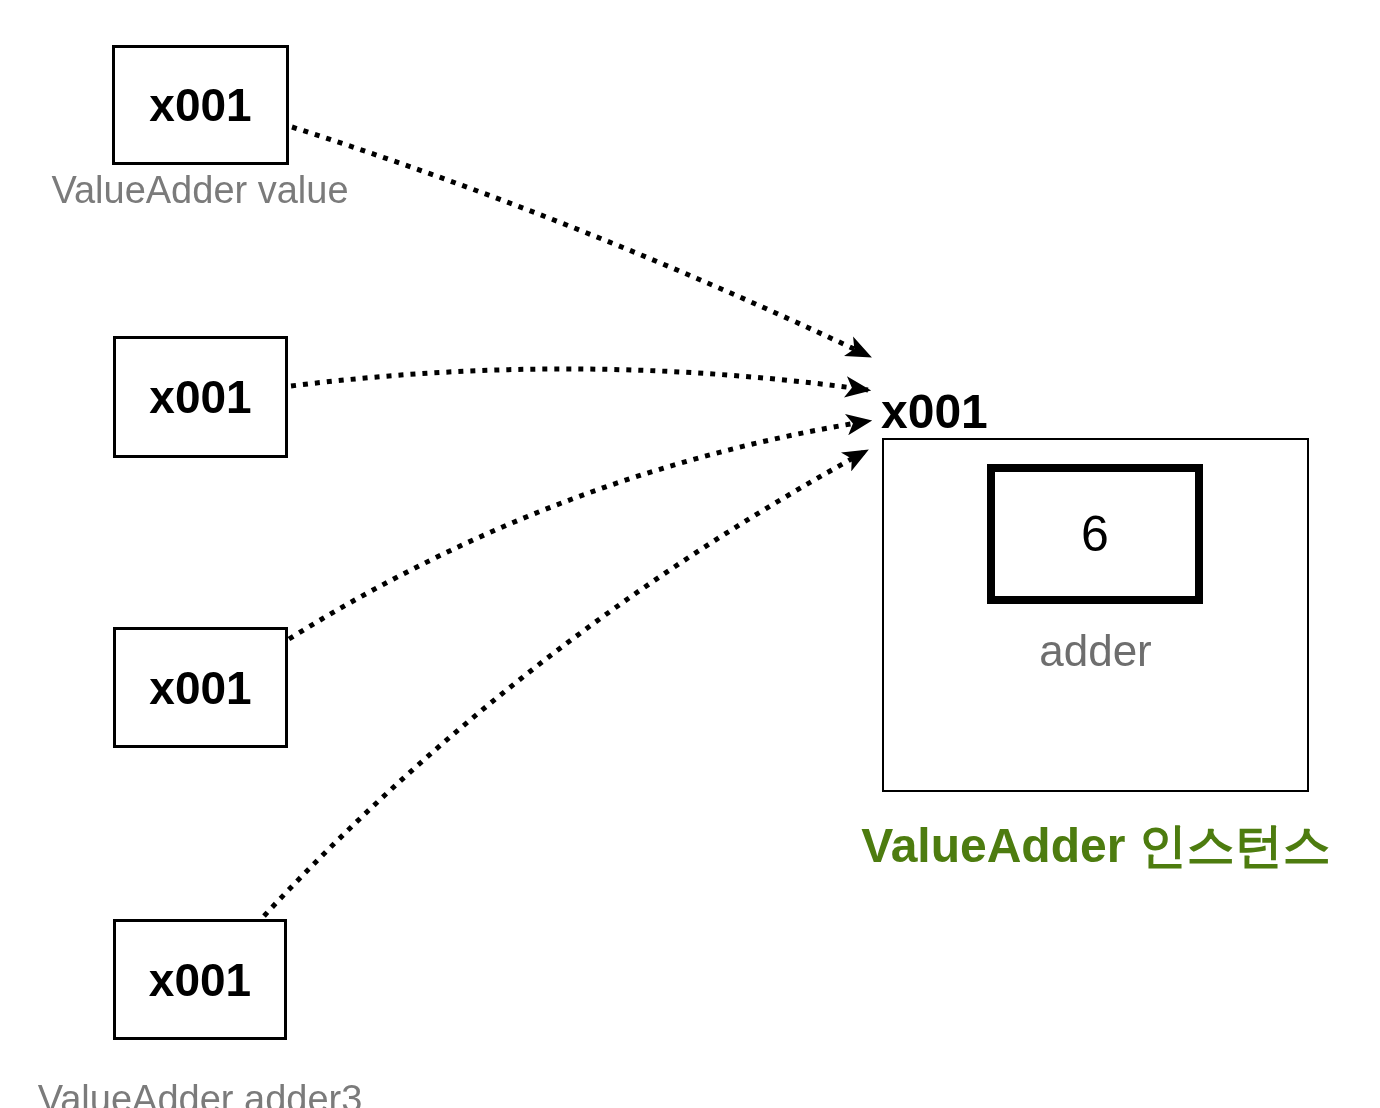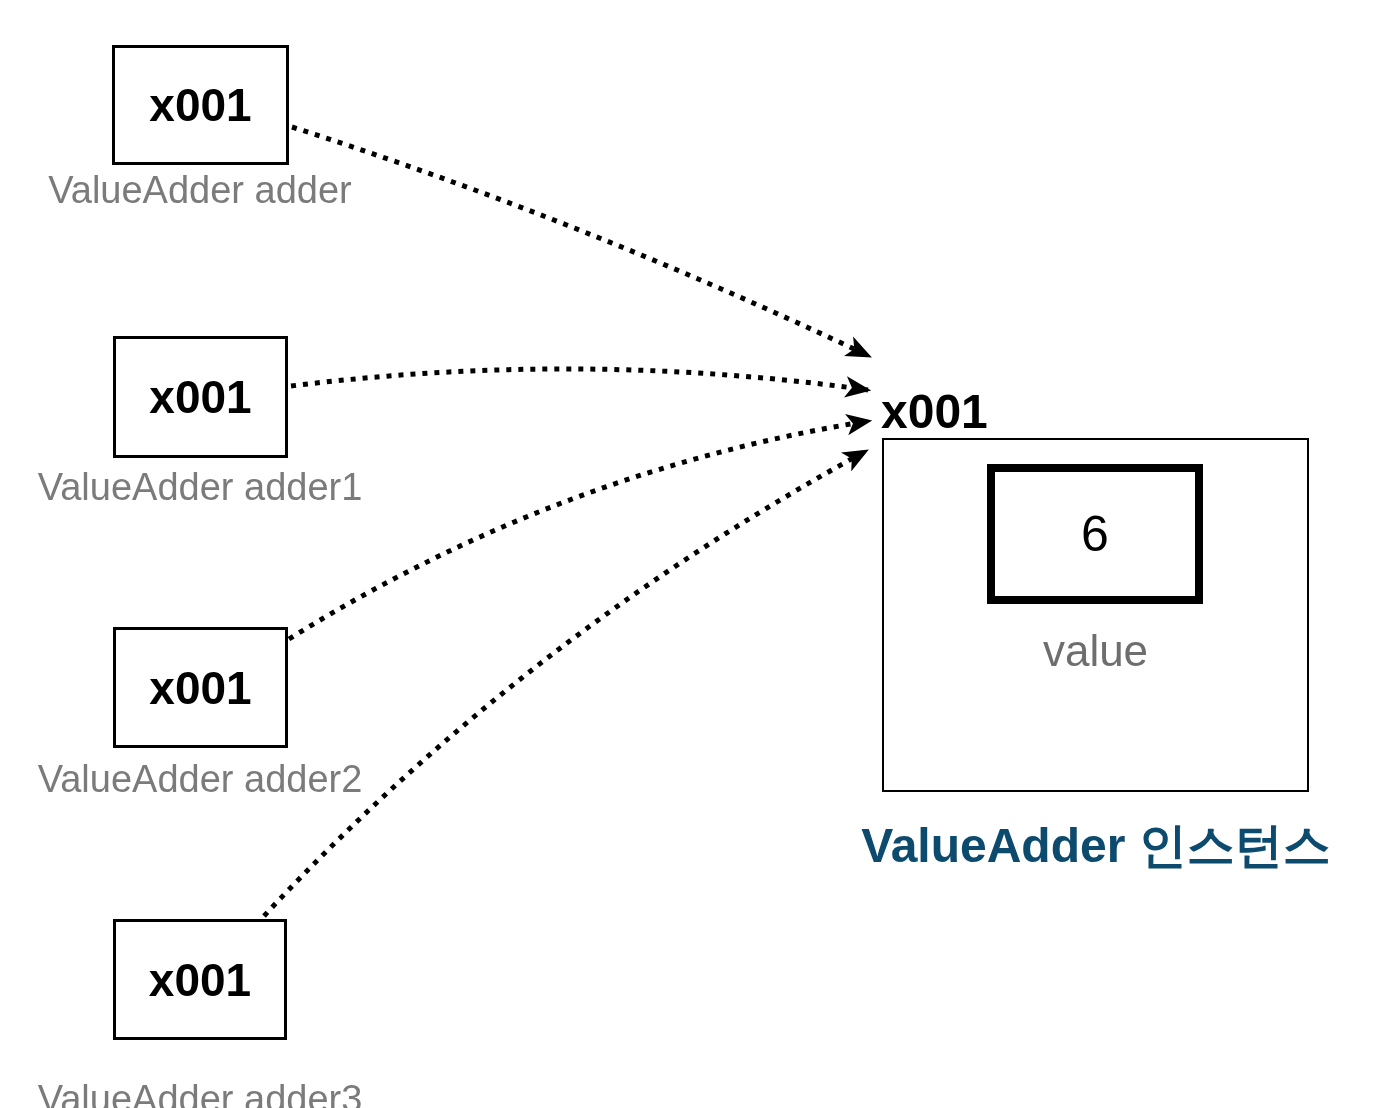--- a/index.html
+++ b/index.html
@@ -54,21 +54,21 @@
     position: absolute; left: 882px; width: 427px;
     text-align: center; white-space: nowrap;
     font-size: 44px; color: #6e6e6e; line-height: 1.1;
   }
   .member-value { top: 627px; }
   .member-method { top: 708px; }
 
   .instance-caption {
     position: absolute; left: 846px; top: 820px; width: 500px;
     text-align: center; white-space: nowrap;
-    font-size: 48px; font-weight: bold; color: #0c4a6e; line-height: 1.1;
+    font-size: 48px; font-weight: bold; color: #4d7c0f; line-height: 1.1;
   }
 </style>
 </head>
 <body>
 
 <div class="canvas">
 
   <svg class="arrow-layer" width="1380" height="1108" viewBox="0 0 1380 1108" xmlns="http://www.w3.org/2000/svg">
     <defs>
       <marker id="arrowhead" viewBox="0 0 12 10" refX="10.5" refY="5" markerWidth="26" markerHeight="22" orient="auto" markerUnits="userSpaceOnUse">
@@ -77,42 +77,40 @@
     </defs>
     <path d="M 292 127 Q 582 220 869 356" fill="none" stroke="#000000" stroke-width="5" stroke-dasharray="5 7" marker-end="url(#arrowhead)"></path>
     <path d="M 291 386 Q 580 350 868 390" fill="none" stroke="#000000" stroke-width="5" stroke-dasharray="5 7" marker-end="url(#arrowhead)"></path>
     <path d="M 289 639 Q 560 470 869 421" fill="none" stroke="#000000" stroke-width="5" stroke-dasharray="5 7" marker-end="url(#arrowhead)"></path>
     <path d="M 264 916 Q 520 640 866 451" fill="none" stroke="#000000" stroke-width="5" stroke-dasharray="5 7" marker-end="url(#arrowhead)"></path>
   </svg>
 
   <div class="ref-box ref-box-1">
     <span>x001</span>
   </div>
-  <div class="ref-label ref-label-1">ValueAdder adder</div>
+  <div class="ref-label ref-label-1">ValueAdder value</div>
 
   <div class="ref-box ref-box-2">
     <span>x001</span>
   </div>
-  <div class="ref-label ref-label-2">ValueAdder adder1</div>
 
   <div class="ref-box ref-box-3">
     <span>x001</span>
   </div>
-  <div class="ref-label ref-label-3">ValueAdder adder2</div>
 
   <div class="ref-box ref-box-4">
     <span>x001</span>
   </div>
   <div class="ref-label ref-label-4">ValueAdder adder3</div>
 
   <div class="heap-address">x001</div>
 
   <div class="instance-box"></div>
 
   <div class="value-box">
     <span>6</span>
   </div>
 
-  <div class="member-label member-value">value</div>
+  <div class="member-label member-value">adder</div>
 
   <div class="instance-caption">ValueAdder 인스턴스</div>
 
 </div>
 
 </body></html>

